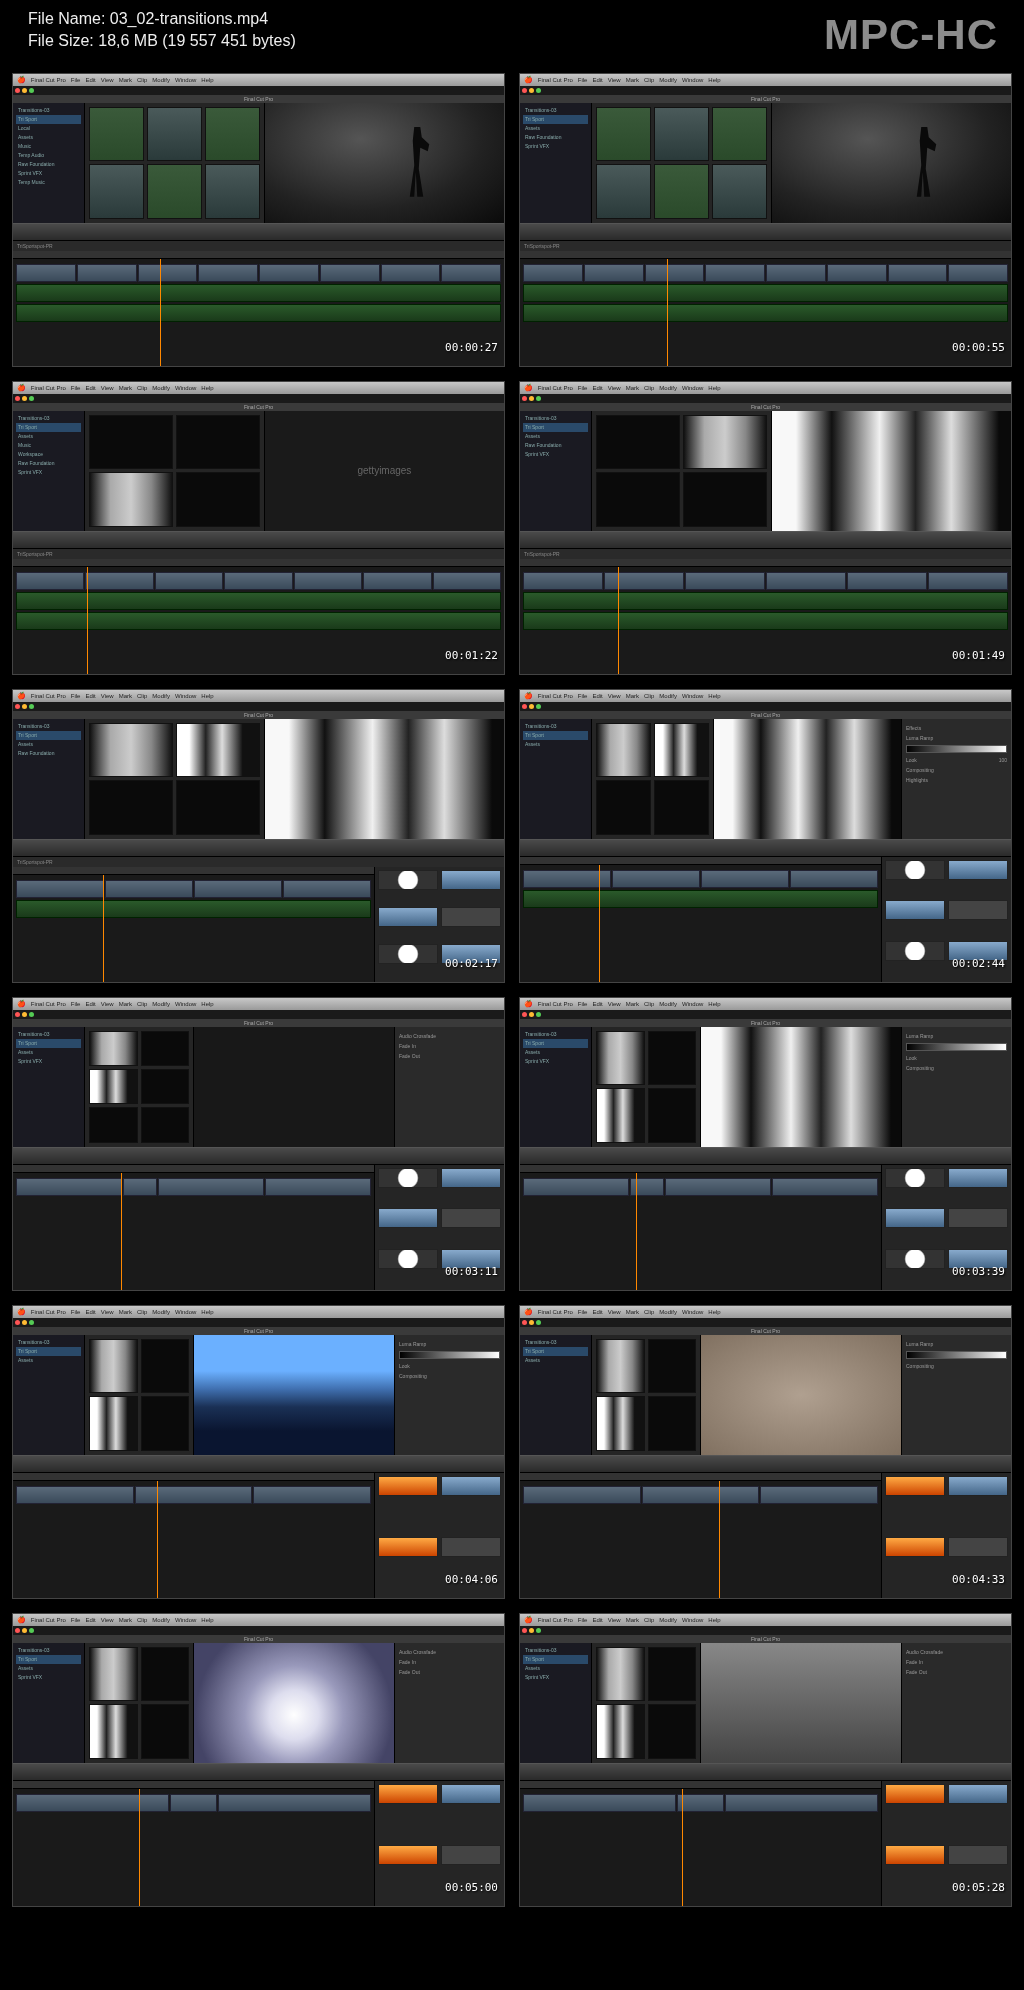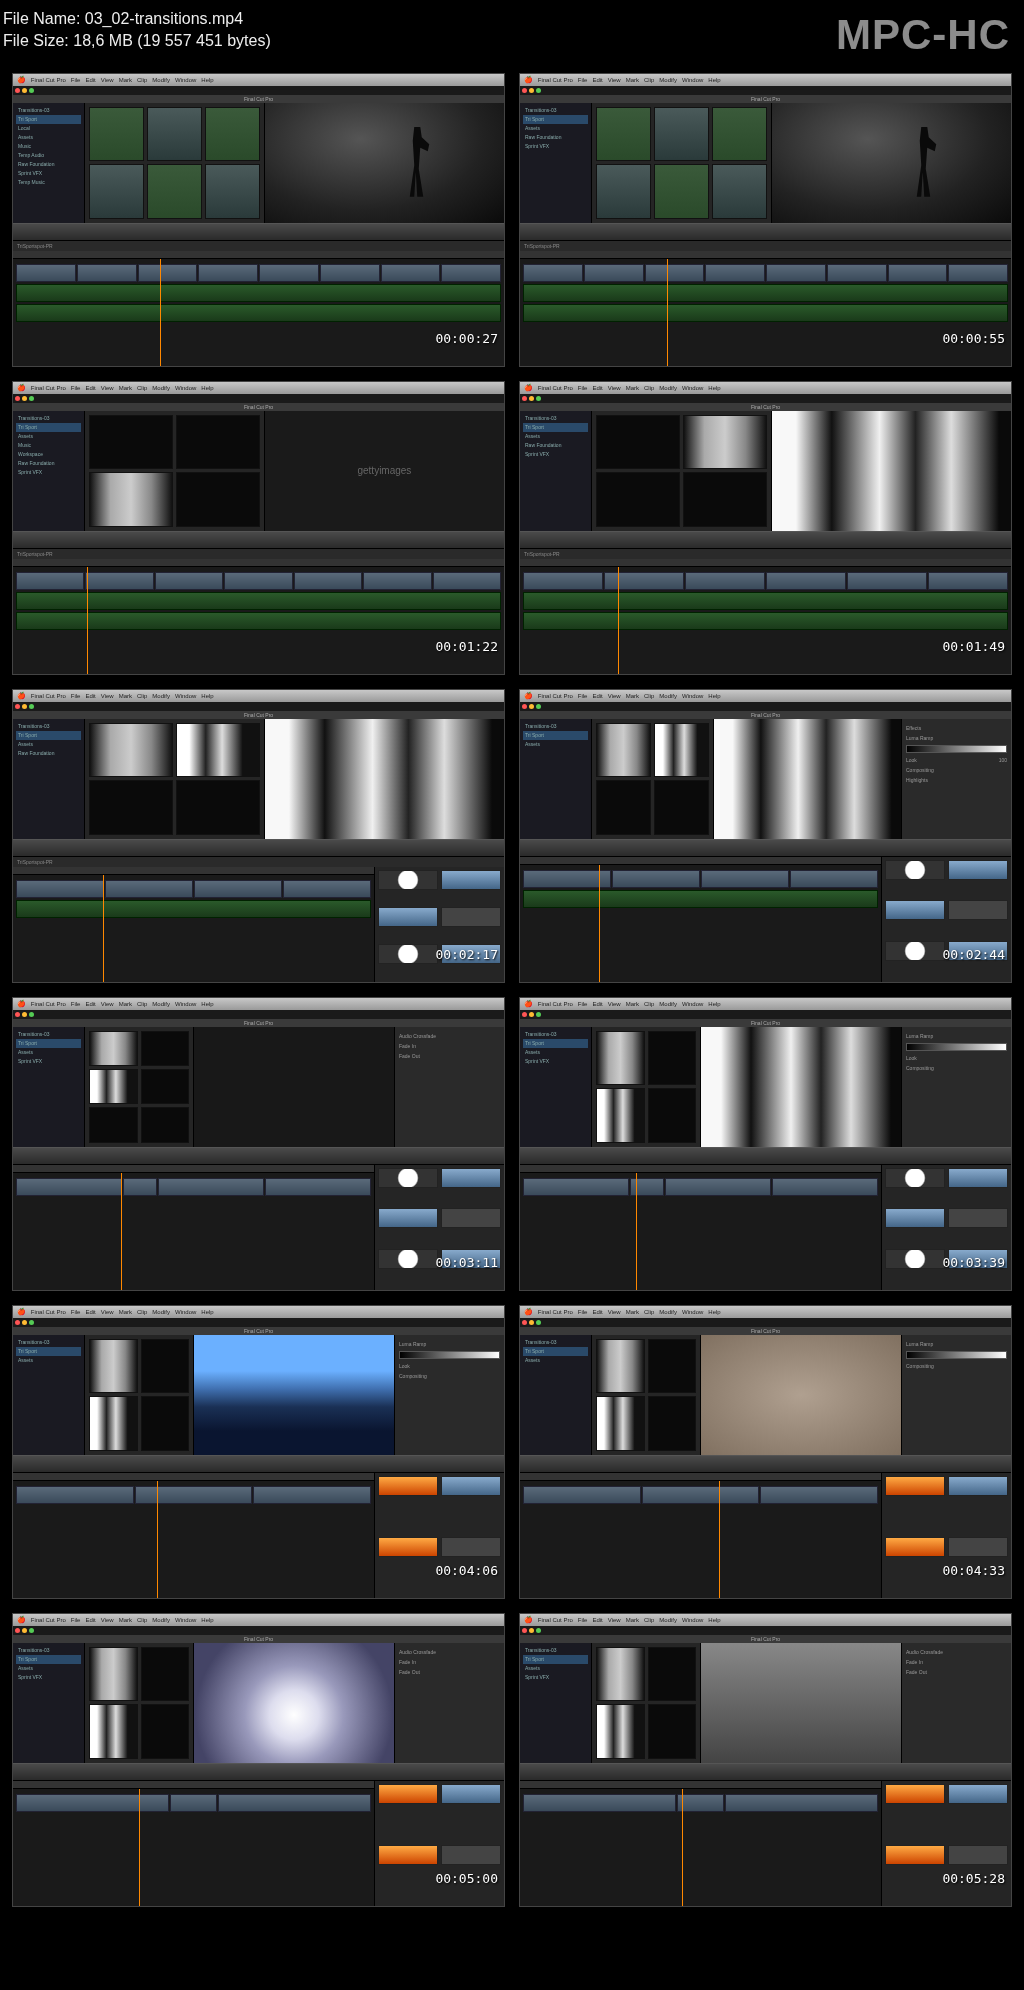--- a/index.html
+++ b/index.html
@@ -3,30 +3,30 @@
 <meta charset="utf-8">
 <style>
 * { margin: 0; padding: 0; box-sizing: border-box; }
 body {
   background: #000;
   font-family: Arial, sans-serif;
   color: #ccc;
   width: 1024px;
 }
 .header {
-  padding: 8px 3px;
+  padding: 8px 28px;
   font-size: 16px;
   line-height: 1.4;
   position: relative;
 }
 .header .info-line { color: #eee; }
 .app-title {
   position: absolute;
   top: 6px;
-  right: 14px;
+  right: 26px;
   font-size: 42px;
   font-weight: bold;
   color: rgba(255,255,255,0.55);
   letter-spacing: 1px;
 }
 .grid {
   display: grid;
   grid-template-columns: 1fr 1fr;
   gap: 14px;
   padding: 12px;
@@ -197,23 +197,23 @@
   display: flex;
   flex: 1;
 }
 .timeline-area {
   flex: 1;
   display: flex;
   flex-direction: column;
 }
 .timestamp {
   position: absolute;
-  bottom: 20px;
+  bottom: 12px;
   right: 6px;
-  font-size: 13px;
+  font-size: 11px;
   color: #fff;
   text-shadow: 1px 1px 2px #000;
   font-family: monospace;
   z-index: 10;
 }
 .traffic { display: flex; gap: 2px; padding: 2px; }
 .traffic span { width: 5px; height: 5px; border-radius: 50%; }
 .tr-r { background: #f55; } .tr-y { background: #fb3; } .tr-g { background: #5c5; }
 .player-silhouette {
   position: absolute;

